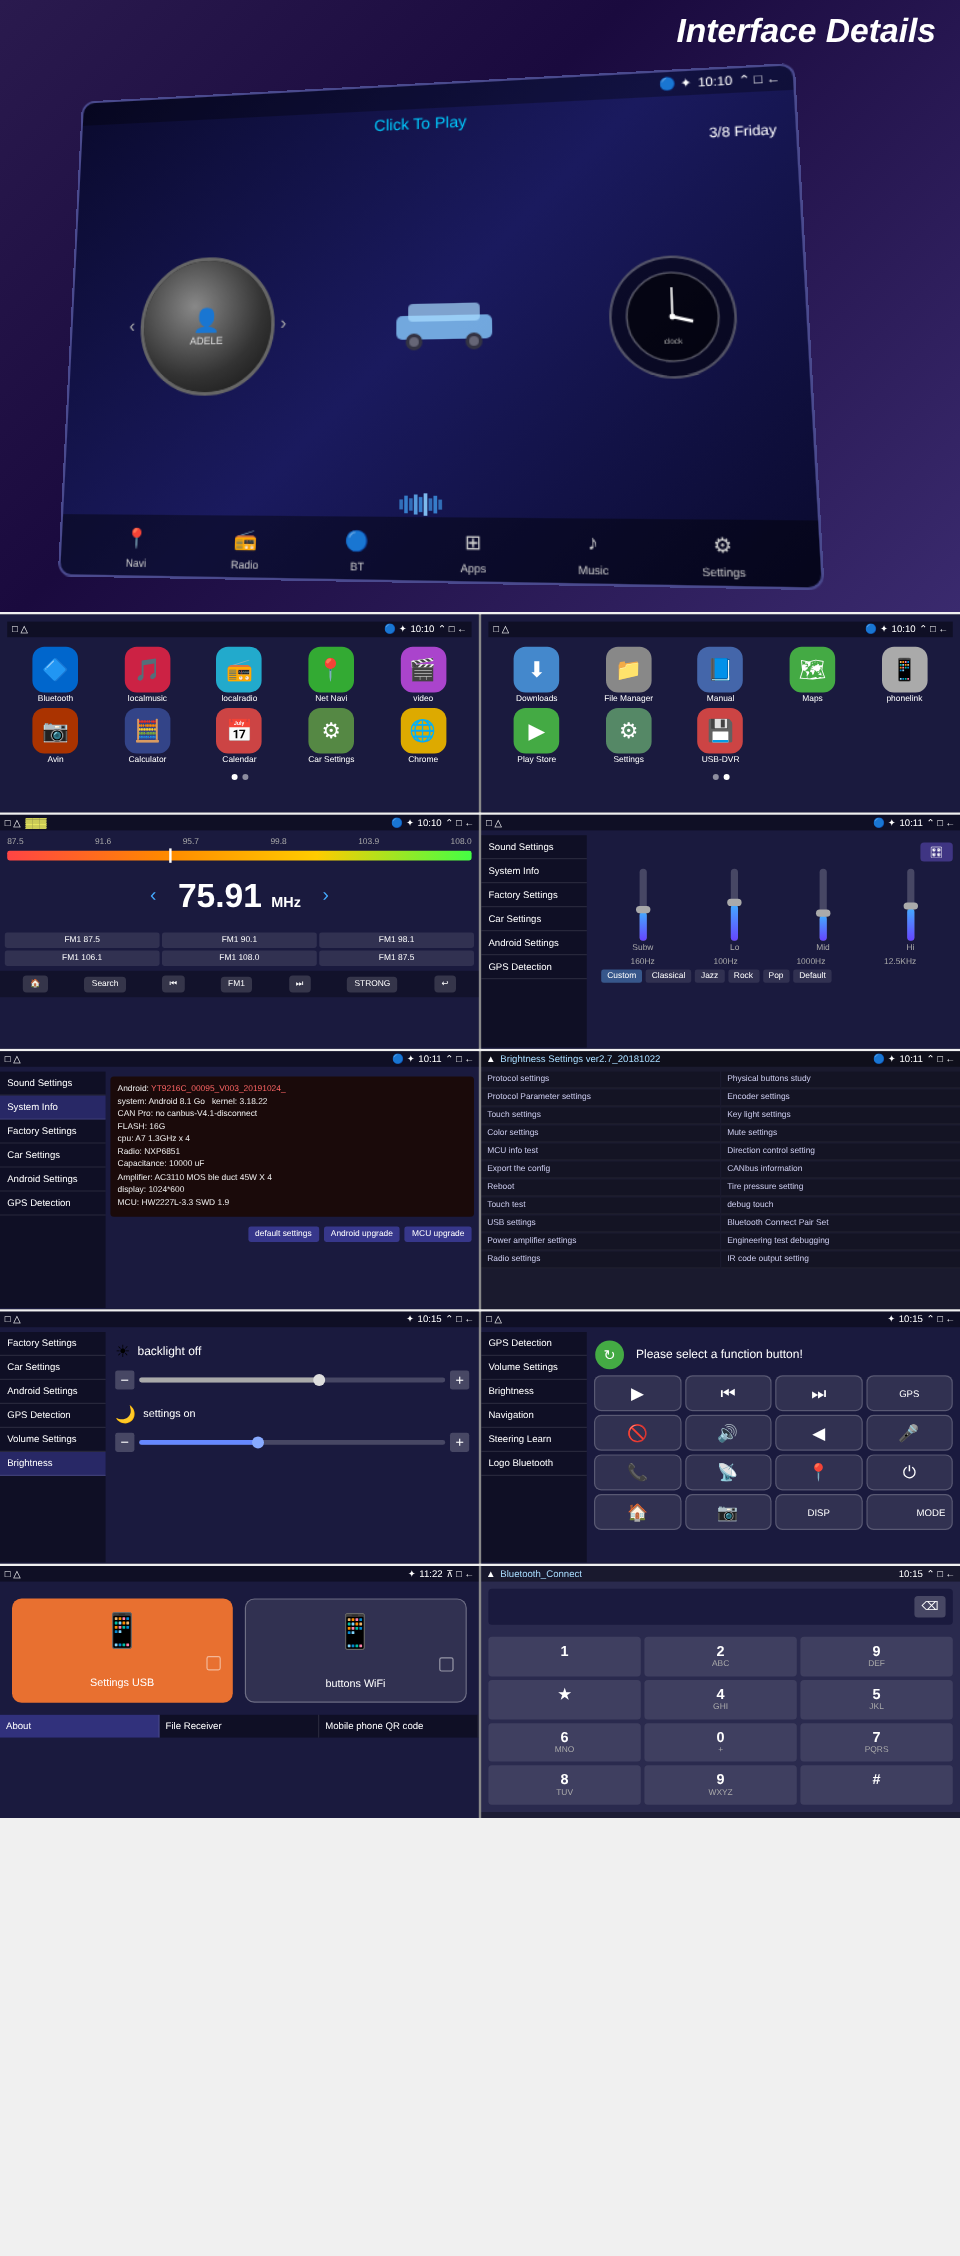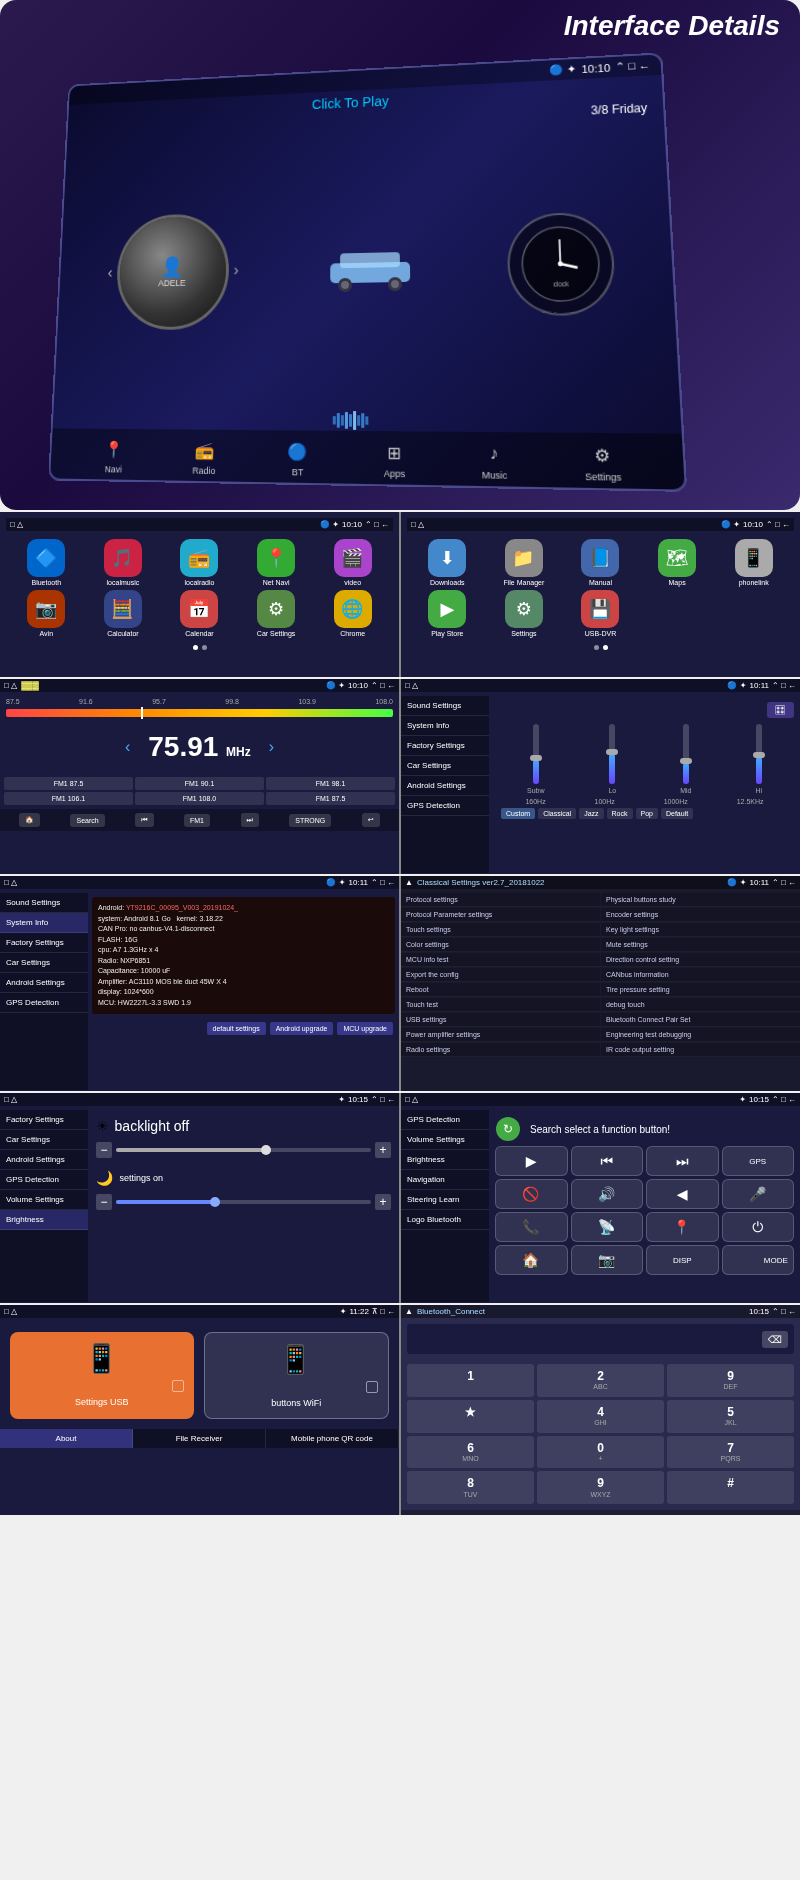--- a/index.html
+++ b/index.html
@@ -11,21 +11,20 @@
       overflow-x: hidden;
     }
 
     
     .header-section {
       position: relative;
       width: 800px;
       height: 510px;
       background: linear-gradient(135deg, #2a1a4e 0%, #1a0a3e 40%, #3a2a6e 100%);
       overflow: hidden;
-      border-radius: 16px;
     }
     .header-title {
       position: absolute;
       top: 10px;
       right: 20px;
       color: white;
       font-size: 28px;
       font-weight: bold;
       font-style: italic;
     }
@@ -445,21 +444,20 @@
     .android-card { background: #e87030; }
     .iphone-card { background: rgba(255,255,255,0.1); border: 1px solid rgba(255,255,255,0.3); }
     .connection-icon { font-size: 28px; }
     .bottom-tabs {
       display: flex;
       background: rgba(0,0,0,0.4);
     }
     .bottom-tab {
       flex: 1;
       padding: 5px;
-      text-align: center;
       color: white;
       font-size: 8px;
       border-right: 1px solid rgba(255,255,255,0.1);
     }
     .bottom-tab-active { background: rgba(100,100,255,0.4); }
 
     
     .bt-panel {
       background: #2a2a4e;
     }
@@ -912,21 +910,21 @@
           <button class="sys-btn">MCU upgrade</button>
         </div>
       </div>
     </div>
   </div>
 
   <div class="panel param-panel" style="flex:1; height:215px; padding:0; overflow:hidden;">
     <div class="mini-status-bar">
       <div class="mini-status-left">
         <span>▲</span>
-        <span style="color:#adf;">Classical Settings ver2.7_20181022</span>
+        <span style="color:#adf;">Brightness Settings ver2.7_20181022</span>
       </div>
       <div class="mini-status-right">
         <span>🔵 ✦</span>
         <span>10:11</span>
         <span>⌃ □ ←</span>
       </div>
     </div>
     <div class="param-grid">
       <div class="param-item">Protocol settings</div>
       <div class="param-item">Physical buttons study</div>
@@ -973,21 +971,21 @@
         <div class="sidebar-item-s">Car Settings</div>
         <div class="sidebar-item-s">Android Settings</div>
         <div class="sidebar-item-s">GPS Detection</div>
         <div class="sidebar-item-s">Volume Settings</div>
         <div class="sidebar-item-s sidebar-item-active">Brightness</div>
       </div>
       <div style="flex:1; padding:8px;">
 
         <div style="display:flex; align-items:center; gap:6px; margin-bottom:8px;">
           <span class="sun-icon">☀</span>
-          <span style="color:white; font-size:14px;text-align:right;">backlight off</span>
+          <span style="color:white; font-size:10px;text-align:right;">backlight off</span>
         </div>
         <div class="slider-container" style="margin-bottom:12px;">
           <div class="slider-minus">−</div>
           <div class="slider-track">
             <div class="slider-fill" style="width:60%;"></div>
             <div class="slider-thumb-h" style="left:57%;"></div>
           </div>
           <div class="slider-plus">+</div>
         </div>
 
@@ -1023,21 +1021,21 @@
         <div class="sidebar-item-s">GPS Detection</div>
         <div class="sidebar-item-s">Volume Settings</div>
         <div class="sidebar-item-s">Brightness</div>
         <div class="sidebar-item-s">Navigation</div>
         <div class="sidebar-item-s">Steering Learn</div>
         <div class="sidebar-item-s">Logo Bluetooth</div>
       </div>
       <div style="flex:1; padding:4px;">
         <div style="display:flex; align-items:center; gap:6px; padding:3px;">
           <div class="gps-detect-icon">↻</div>
-          <span class="please-select">Search select a function button!</span>
+          <span class="please-select">Please select a function button!</span>
         </div>
         <div style="display:grid; grid-template-columns: repeat(4, 1fr); gap:3px; padding:2px;">
           <div class="gps-btn">▶</div>
           <div class="gps-btn">⏮</div>
           <div class="gps-btn">⏭</div>
           <div class="gps-btn" style="font-size:8px;">GPS</div>
           <div class="gps-btn">🚫</div>
           <div class="gps-btn">🔊</div>
           <div class="gps-btn">◀</div>
           <div class="gps-btn">🎤</div>

